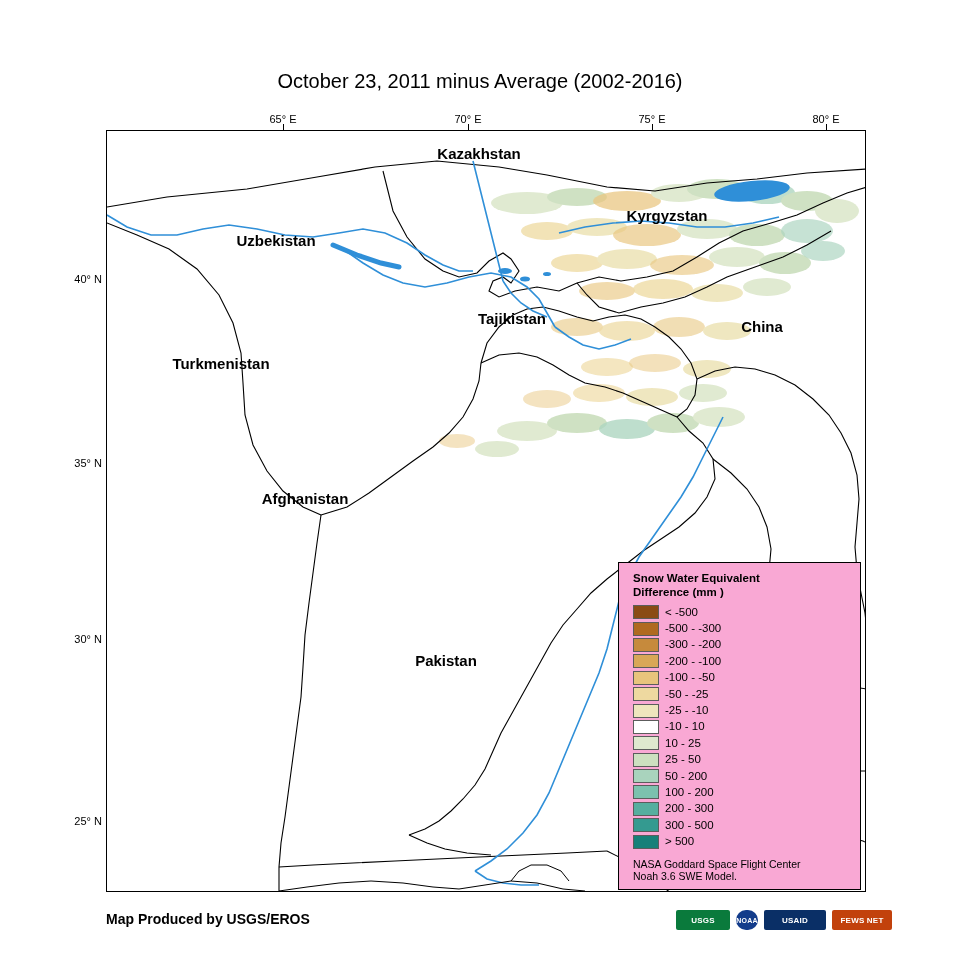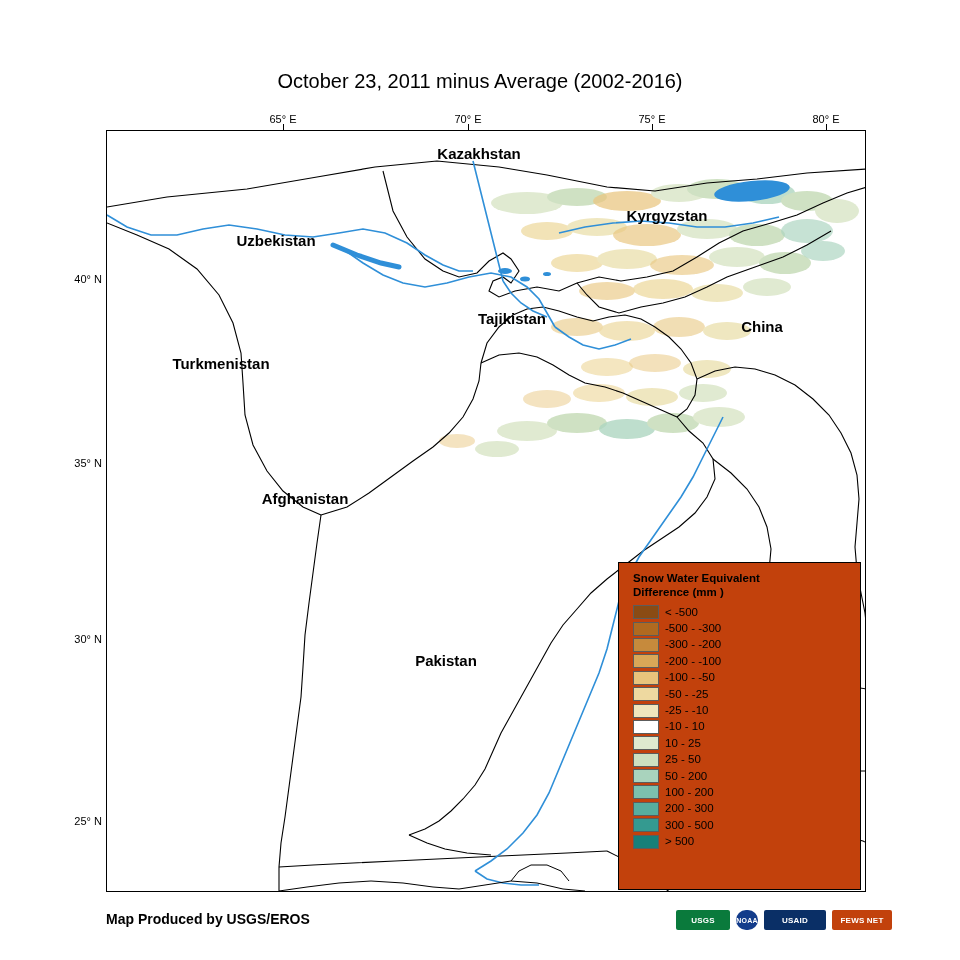--- a/index.html
+++ b/index.html
@@ -92,21 +92,21 @@
     color: #000;
   }
 
   
   #legend {
     position: absolute;
     left: 618px;
     top: 562px;
     width: 243px;
     height: 328px;
-    background: #c2410c;
+    background: #f9a8d4;
     border: 1px solid #000000;
     box-sizing: border-box;
     padding: 8px 10px 6px 14px;
   }
   #legend .legend-title {
     font-size: 11.5px;
     font-weight: bold;
     line-height: 14px;
     margin-bottom: 5px;
   }
@@ -387,20 +387,24 @@
     </div>
     <div class="legend-row">
       <span class="legend-swatch" style="background:#349a90"></span>
       <span class="legend-label">300 - 500</span>
     </div>
     <div class="legend-row">
       <span class="legend-swatch" style="background:#168079"></span>
       <span class="legend-label">&gt; 500</span>
     </div>
 
+    <div class="legend-credit">
+      <div>NASA Goddard Space Flight Center</div>
+      <div>Noah 3.6 SWE Model.</div>
+    </div>
   </div>
 
   <div class="footer-text">Map Produced by USGS/EROS</div>
 
   <div id="logos">
     <div class="logo logo-usgs">USGS</div>
     <div class="logo logo-noaa">NOAA</div>
     <div class="logo logo-usaid">USAID</div>
     <div class="logo logo-fewsnet">FEWS NET</div>
   </div>

